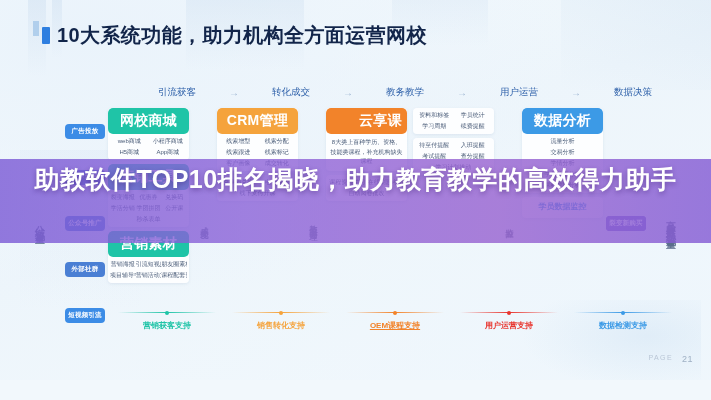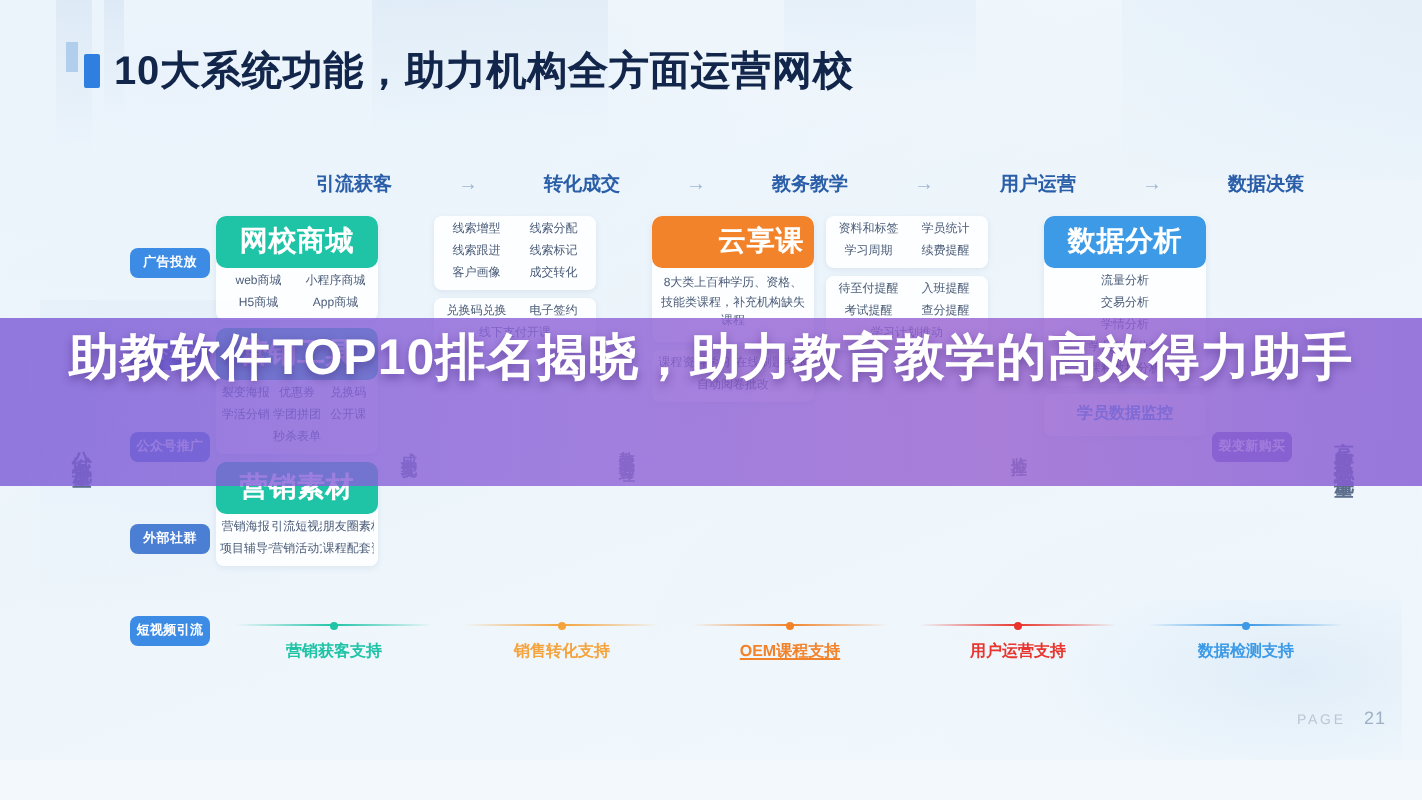--- a/index.html
+++ b/index.html
@@ -31,21 +31,21 @@
     width:8px;height:17px;background:#2f7fe0;border-radius:1px;
     box-shadow:-10px -7px 0 -1px rgba(160,196,232,.75);
   }
   .hdr-title{
     font-size:20px;font-weight:bold;color:#12254a;letter-spacing:.4px;white-space:nowrap;
   }
 
   
   .flow{position:absolute;left:134px;top:86px;display:flex;align-items:center;gap:0;}
   .flow-step{
-    width:86px;text-align:center;font-size:9.5px;font-weight:bold;color:#2b5ea8;white-space:nowrap;
+    width:86px;text-align:center;font-size:9.5px;font-weight:normal;color:#2b5ea8;white-space:nowrap;
   }
   .flow-arrow{width:28px;text-align:center;color:#9fb6d2;font-size:10px;line-height:1;}
 
   
   .diagram{position:absolute;left:18px;top:108px;width:675px;height:230px;display:flex;gap:0;}
   .side{
     width:44px;display:flex;align-items:center;justify-content:center;
     padding-top:0;
   }
   .side-label{
@@ -108,21 +108,21 @@
   .c-blue{color:#3c9ae6;}
   .l-teal{background:linear-gradient(90deg,rgba(31,196,167,0),#1fc4a7,rgba(31,196,167,0));}
   .l-orange{background:linear-gradient(90deg,rgba(245,163,60,0),#f5a33c,rgba(245,163,60,0));}
   .l-orange2{background:linear-gradient(90deg,rgba(242,131,42,0),#f2832a,rgba(242,131,42,0));}
   .l-red{background:linear-gradient(90deg,rgba(232,53,46,0),#e8352e,rgba(232,53,46,0));}
   .l-blue{background:linear-gradient(90deg,rgba(60,154,230,0),#3c9ae6,rgba(60,154,230,0));}
   .d-teal{background:#1fc4a7;} .d-orange{background:#f5a33c;}
   .d-orange2{background:#f2832a;} .d-red{background:#e8352e;} .d-blue{background:#3c9ae6;}
 
   
-  .pageno{position:absolute;right:18px;bottom:16px;display:flex;gap:9px;align-items:flex-end;}
+  .pageno{position:absolute;right:18px;bottom:16px;display:flex;gap:9px;align-items:flex-start;}
   .pageno .lbl{font-size:7px;color:#b9c6d6;letter-spacing:1.4px;}
   .pageno .num{font-size:9px;color:#9fb0c4;letter-spacing:.5px;}
 
   
   .band{
     position:absolute;left:0;top:159px;width:711px;height:84px;
     background:linear-gradient(90deg,
         rgba(124,92,214,.82) 0%,
         rgba(139,98,216,.80) 35%,
         rgba(150,96,208,.80) 70%,
@@ -216,20 +216,21 @@
           </div>
         </div>
       </div>
 
       <div class="vsep">
         <span>成交变现</span>
       </div>
 
       <div class="col">
         <div class="card">
+          <div class="card-head h-orange">CRM管理</div>
           <div class="card-body">
             <div class="cell">线索增型</div>
             <div class="cell">线索分配</div>
             <div class="cell">线索跟进</div>
             <div class="cell">线索标记</div>
             <div class="cell">客户画像</div>
             <div class="cell">成交转化</div>
           </div>
         </div>
         <div class="card">

